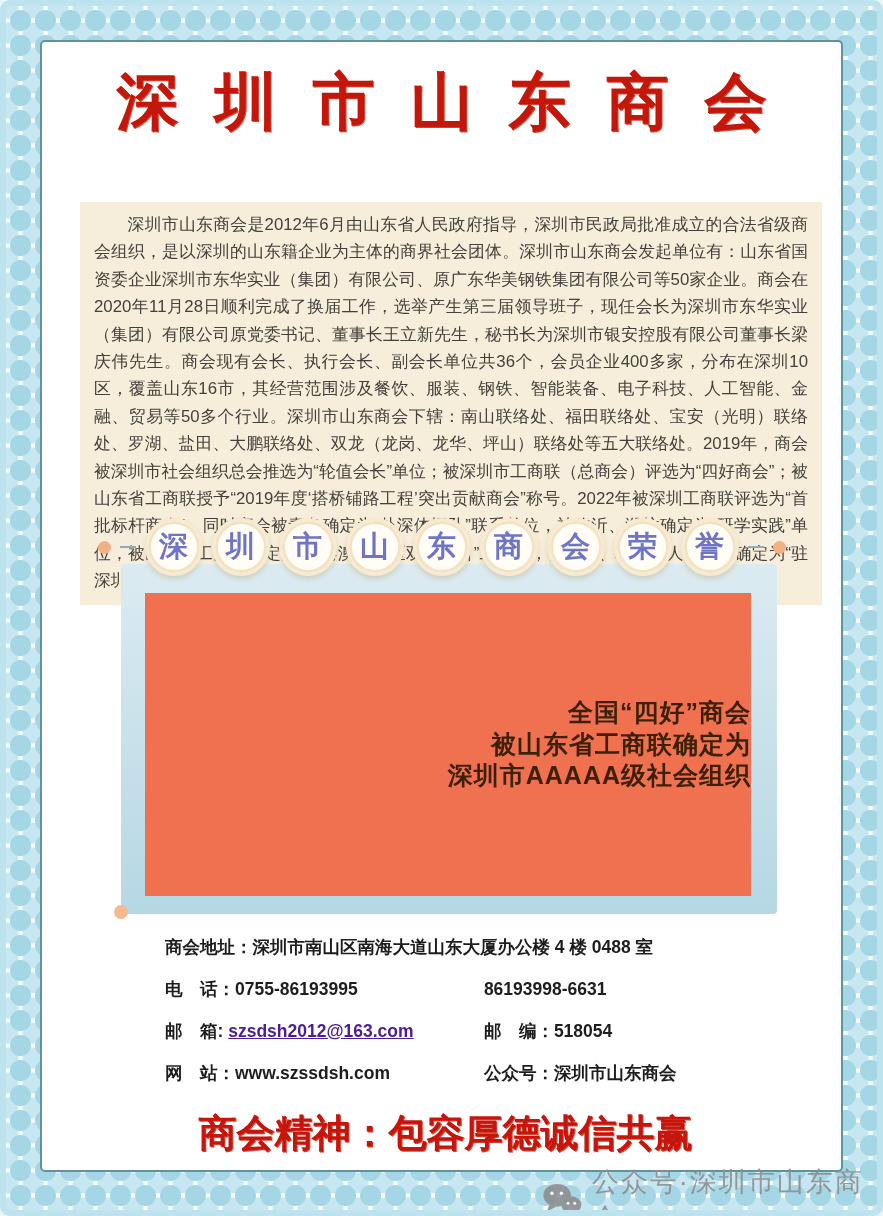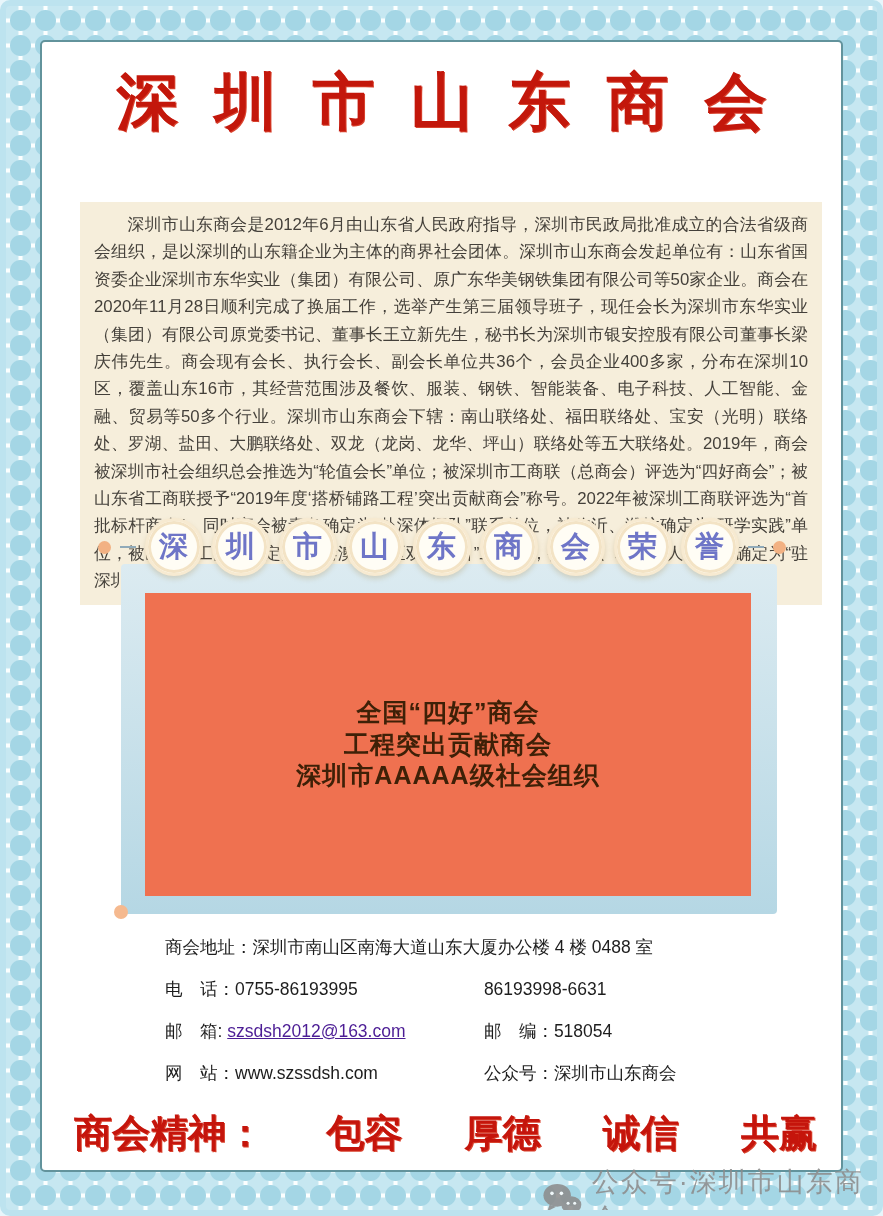--- a/index.html
+++ b/index.html
@@ -83,34 +83,35 @@
     position: absolute;
     left: 24px; right: 26px; top: 29px; bottom: 18px;
     background: #ef7150;
     display: flex; flex-direction: column; justify-content: center;
     text-align: center;
   }
   .honor-line {
     font-size: 25px; line-height: 31.5px;
     font-weight: bold; color: #3e2007;
     letter-spacing: 1px;
+    text-align: right;
   }
   .contact {
     position: absolute;
     left: 123px; top: 896px; width: 650px;
-    font-size: 17.5px; font-weight: normal; color: #1d1d1d;
+    font-size: 17.5px; font-weight: bold; color: #1d1d1d;
     z-index: 2;
   }
   .c-row { margin-bottom: 23px; line-height: 19px; white-space: nowrap; }
   .c-cell1 { display: inline-block; width: 314px; }
   .email-link { color: #4c1d95; text-decoration: underline; }
   .spirit {
     position: absolute;
     left: 32px; right: 24px; top: 1066px;
-    display: flex; justify-content: space-between; align-items: baseline;
+    display: flex; justify-content: center; align-items: baseline;
     color: #c5150c;
     font-size: 38px; font-weight: 900;
     font-family: "DejaVu Serif", serif;
     text-shadow: 1px 1px 0 #d9432e;
     z-index: 2;
   }
   .watermark {
     position: absolute;
     left: 536px; top: 1158px;
     display: flex; align-items: center; gap: 10px;
@@ -141,21 +142,21 @@
       <span class="honor-circle">会</span>
       <span class="honor-circle">荣</span>
       <span class="honor-circle">誉</span>
       <span class="orn-dash"></span>
       <span class="orn-dot"></span>
     </div>
 
     <div class="panel">
       <div class="orange-box">
         <div class="honor-line">全国“四好”商会</div>
-        <div class="honor-line">工程突出贡献商会</div>
+        <div class="honor-line">被山东省工商联确定为</div>
         <div class="honor-line">深圳市AAAAA级社会组织</div>
       </div>
       <span class="panel-dot"></span>
     </div>
 
     <div class="contact">
       <div class="c-row">
         <span class="c-label">商会地址：</span><span>深圳市南山区南海大道山东大厦办公楼 4 楼 0488 室</span>
       </div>
       <div class="c-row">

